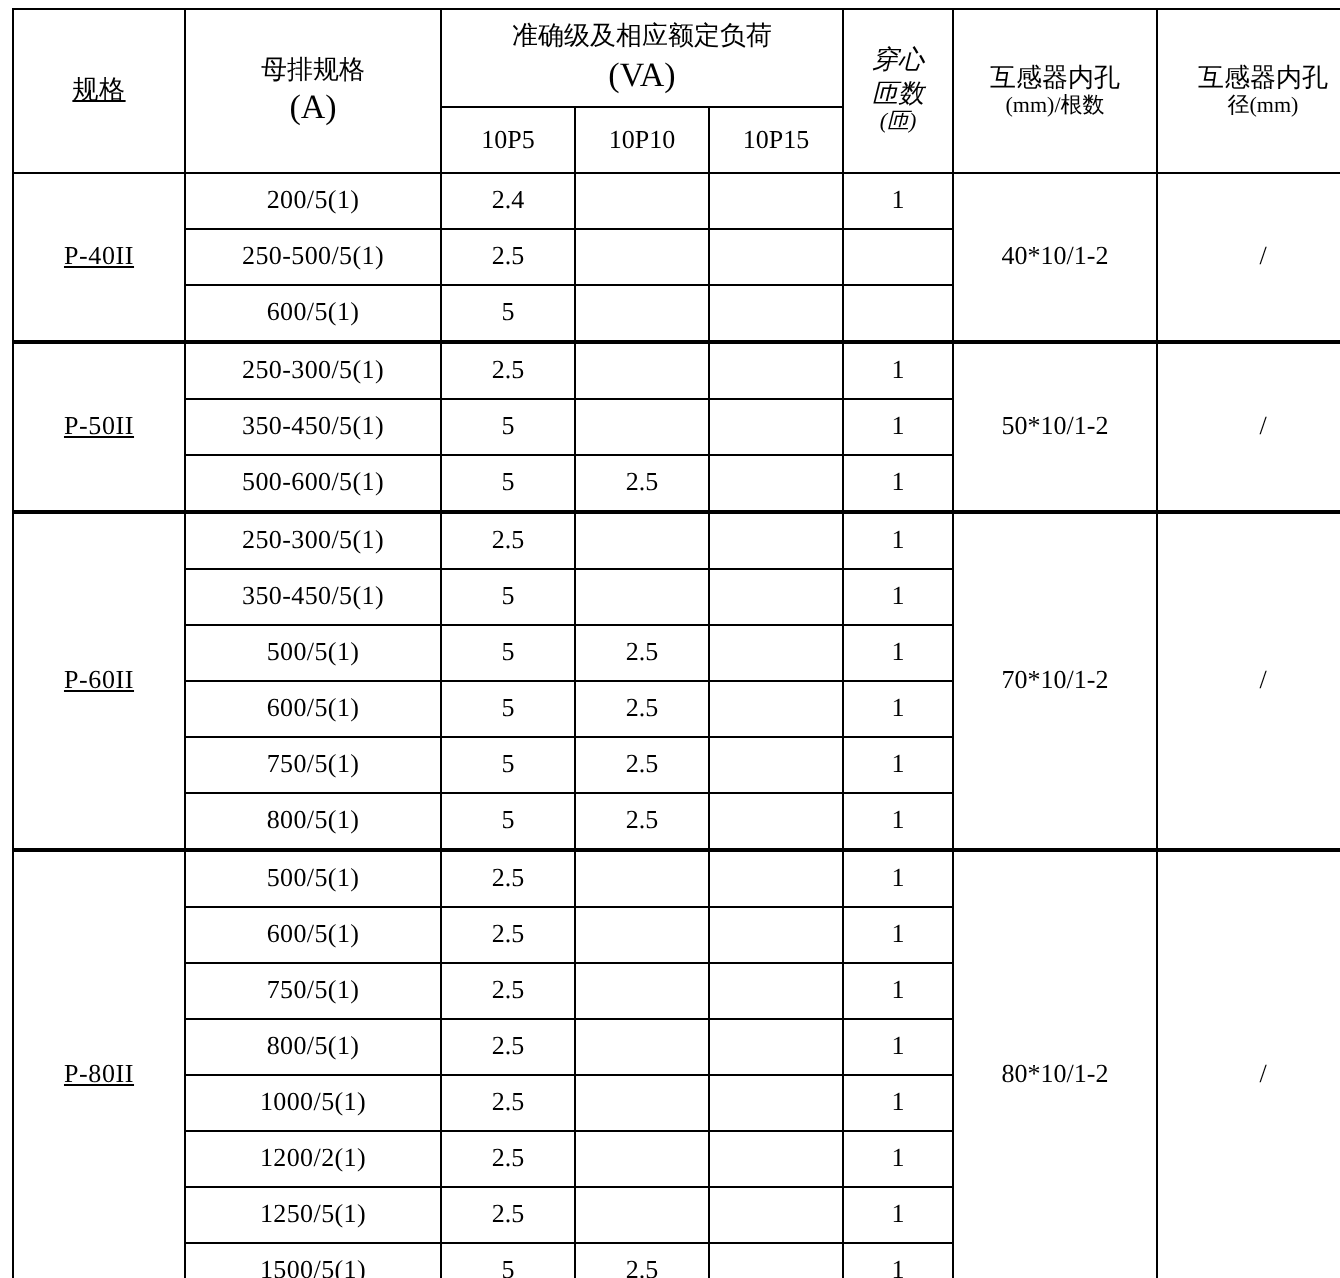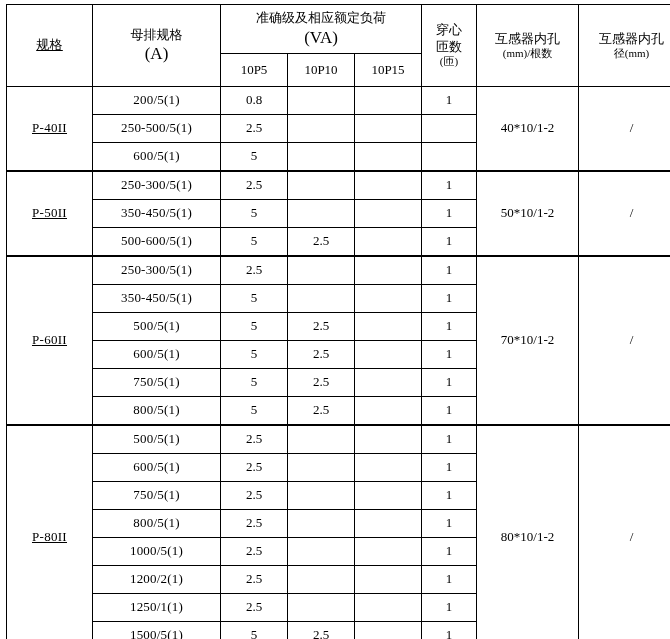--- a/index.html
+++ b/index.html
@@ -44,20 +44,21 @@
   }
   .unit {
     font-size: 17px;
   }
   .small-unit {
     font-size: 11px;
   }
   .vert {
     font-size: 13.5px;
     line-height: 1.15;
+    font-style: italic;
   }
   .spec-name {
     font-size: 14px;
     letter-spacing: 0.3px;
     text-decoration: underline;
   }
   .ratio {
     font-size: 13px;
     letter-spacing: 0.2px;
   }
@@ -120,21 +121,21 @@
       <tr>
         <th class="hdr-sub">10P5</th>
         <th class="hdr-sub">10P10</th>
         <th class="hdr-sub">10P15</th>
       </tr>
     </thead>
     <tbody id="tbody">
         <tr class="grouprow">
           <td rowspan="3" class="spec-name nowrapcell">P-40II</td>
           <td class="ratio nowrapcell">200/5(1)</td>
-          <td class="num">0.8</td>
+          <td class="num">2.4</td>
           <td class="num"></td>
           <td class="num"></td>
           <td class="num">1</td>
           <td rowspan="3" class="num nowrapcell">40*10/1-2</td>
           <td rowspan="3" class="num">/</td>
         </tr>
         <tr class="grouprow">
           <td class="ratio nowrapcell">250-500/5(1)</td>
           <td class="num">2.5</td>
           <td class="num"></td>
@@ -256,21 +257,21 @@
           <td class="num">1</td>
         </tr>
         <tr class="grouprow">
           <td class="ratio nowrapcell">1200/2(1)</td>
           <td class="num">2.5</td>
           <td class="num"></td>
           <td class="num"></td>
           <td class="num">1</td>
         </tr>
         <tr class="grouprow">
-          <td class="ratio nowrapcell">1250/1(1)</td>
+          <td class="ratio nowrapcell">1250/5(1)</td>
           <td class="num">2.5</td>
           <td class="num"></td>
           <td class="num"></td>
           <td class="num">1</td>
         </tr>
         <tr class="grouprow">
           <td class="ratio nowrapcell">1500/5(1)</td>
           <td class="num">5</td>
           <td class="num">2.5</td>
           <td class="num"></td>

